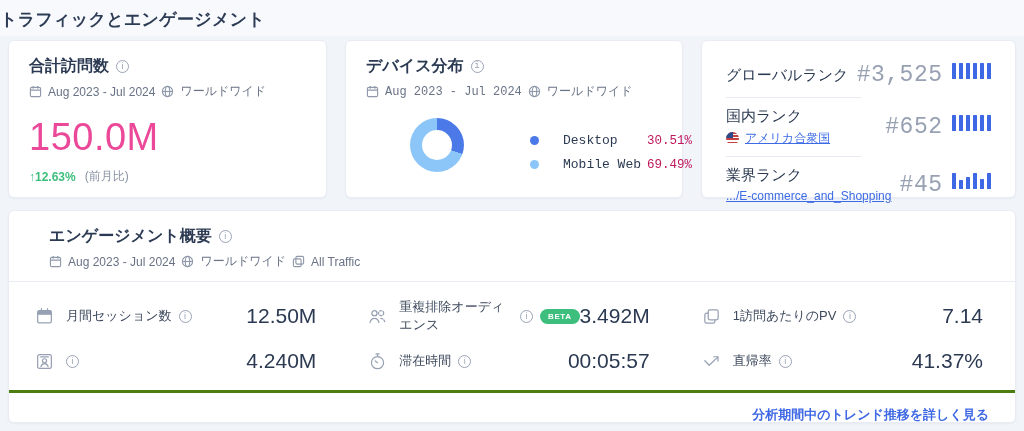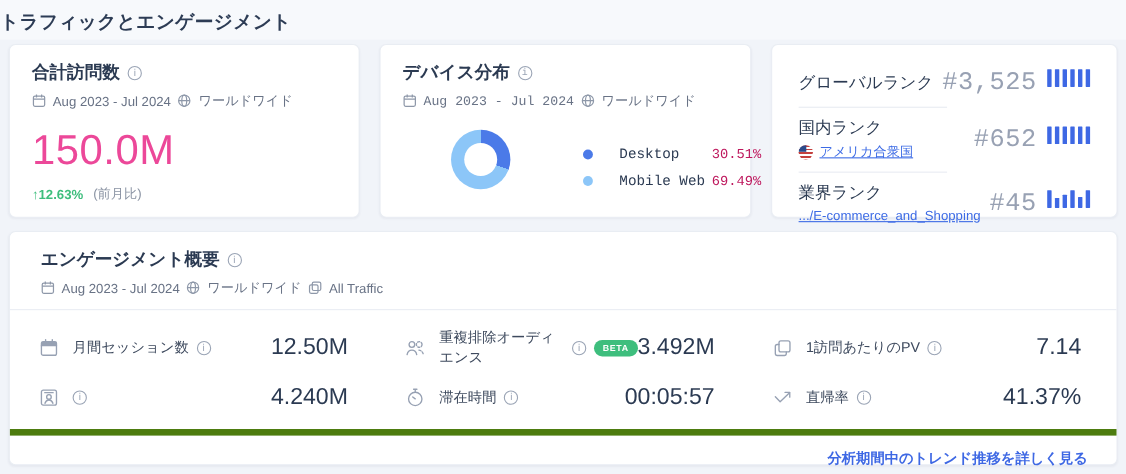--- a/index.html
+++ b/index.html
@@ -60,34 +60,34 @@
   .rank-value{ display:flex; align-items:flex-start; gap:9px;font-family:Liberation Mono, monospace; }
   .rank-num{ font-size:23px; font-weight:300; color:#98a1b3; letter-spacing:0.5px; }
   .bars{ display:flex; align-items:flex-end; gap:2.5px; height:17px; }
   .bars span{ width:4.5px; background:#3e68e4; border-radius:0.5px; display:inline-block; }
   .rank-divider{ border-top:1px solid #e8ecf2; width:135px; }
   .flag{ width:13px; height:13px; border-radius:50%; position:relative; overflow:hidden; flex:0 0 auto;
          background:repeating-linear-gradient(180deg,#c4403e 0 1.6px,#ffffff 1.6px 3.2px); }
   .flag::after{ content:""; position:absolute; left:0; top:0; width:7px; height:6px; background:#2b4a8b; }
 
   
-  .eng-header{ padding:15px 28px 11px; }
+  .eng-header{ padding:15px 40px 11px; }
   .eng-divider{ border-top:1px solid #e9edf3; }
   .metrics-grid{
     display:grid; grid-template-columns:1fr 1fr 1fr;
     column-gap:52px; row-gap:17px; padding:20px 32px 15px 26px;
   }
   .metric{ display:flex; align-items:center; height:28px; }
   .metric-icon{ display:inline-flex; margin-right:12px; flex:0 0 auto; }
   .metric-icon svg{ stroke:#97a1b3; fill:none; stroke-width:1.3; stroke-linecap:round; stroke-linejoin:round; }
   .metric-label{ font-size:13px; color:#3e4a5e; display:flex; align-items:center; gap:7px; }
   .metric-value{ margin-left:auto; font-size:21px; font-weight:500; color:#2b3a52; }
   .beta{ background:#3ebe7d; color:#fff; font-size:8px; font-weight:700;
          letter-spacing:0.6px; padding:3px 8px; border-radius:9px; }
-  .eng-footer{ border-top:6px solid #4d7c0f; padding:12px 26px 0; text-align:right; }
+  .eng-footer{ border-top:3px solid #4d7c0f; padding:12px 26px 0; text-align:right; }
   .trend-link{ font-size:13px; font-weight:700; color:#3e68e4; text-decoration:none; cursor:pointer; }
 </style>
 </head>
 <body>
 
 <div class="top-strip"></div>
 <div class="page-title">トラフィックとエンゲージメント</div>
 
 <div class="card" id="card-visits">
   <div class="card-title-row">

